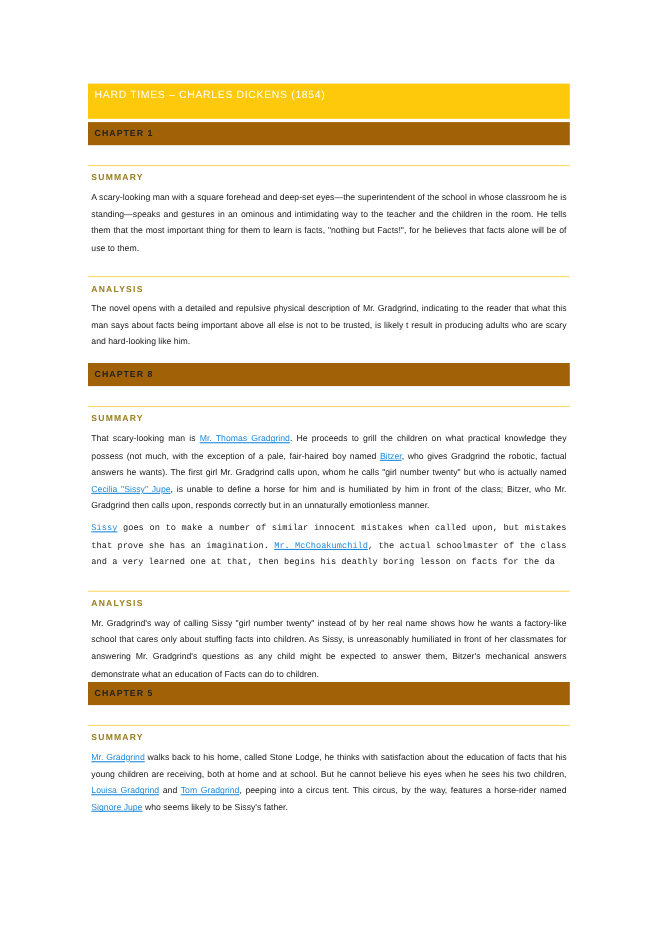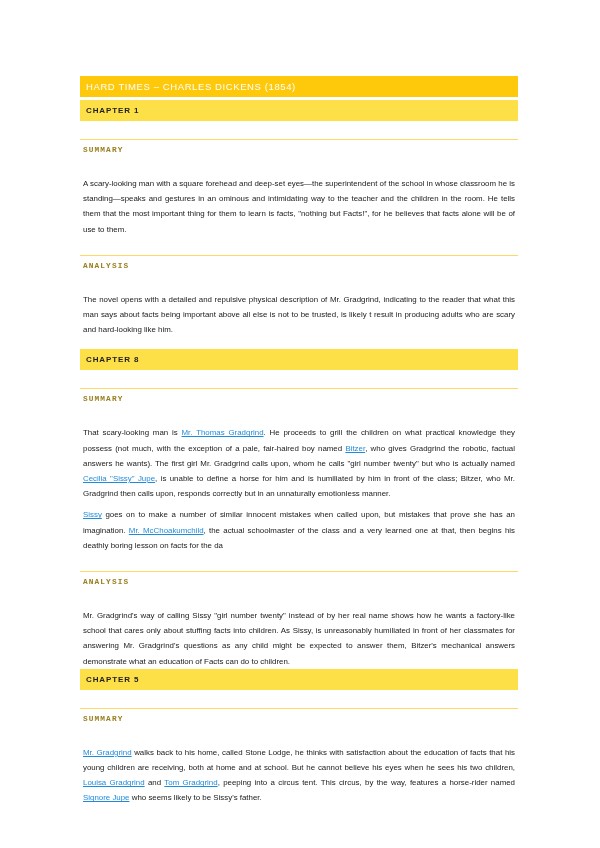--- a/index.html
+++ b/index.html
@@ -19,57 +19,57 @@
       position: absolute;
       left: 80px;
       top: 76px;
       width: 438px;
     }
     .doc-title {
       background: #fec90b;
       color: #ffffff;
       font-size: 9.5px;
       letter-spacing: 0.6px;
-      height: 21px;
+      height: 32px;
       line-height: 21px;
       padding-left: 6px;
       margin-bottom: 3px;
     }
     .chapter {
-      background: #fde047;
+      background: #a16207;
       font-size: 8px;
       font-weight: bold;
       letter-spacing: 0.9px;
       color: #222;
       height: 21px;
       line-height: 21px;
       padding-left: 6px;
     }
     .section-head {
       border-top: 1.5px solid #fdd968;
       margin-top: 18px;
       padding-top: 5px;
       font-size: 7.8px;
       font-weight: bold;
       letter-spacing: 1.1px;
       color: #9a7e1e;
       padding-left: 3px;
       height: 11px;
       line-height: 11px;
-      font-family: Liberation Mono, monospace;
     }
     .para {
       font-size: 7.9px;
       line-height: 15.2px;
       text-align: justify;
       padding: 0 3px;
-      margin: 20px 0 0 0;
+      margin: 5px 0 0 0;
     }
     .para + .para {
       margin-top: 6px;
+      font-family: Liberation Mono, monospace;
     }
     .para.last-in-section {
       margin-bottom: 12px;
     }
     a.link {
       color: #1f8bdc;
       text-decoration: underline;
     }
   </style>
 </head>

